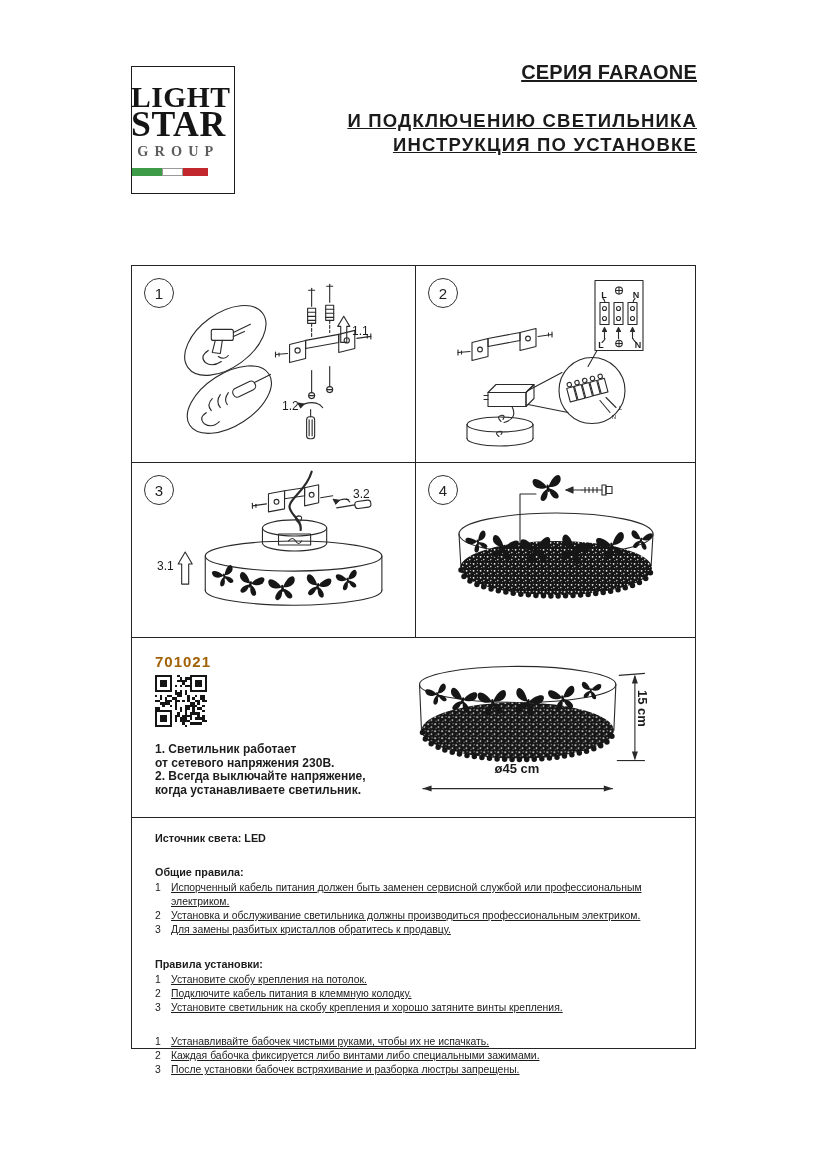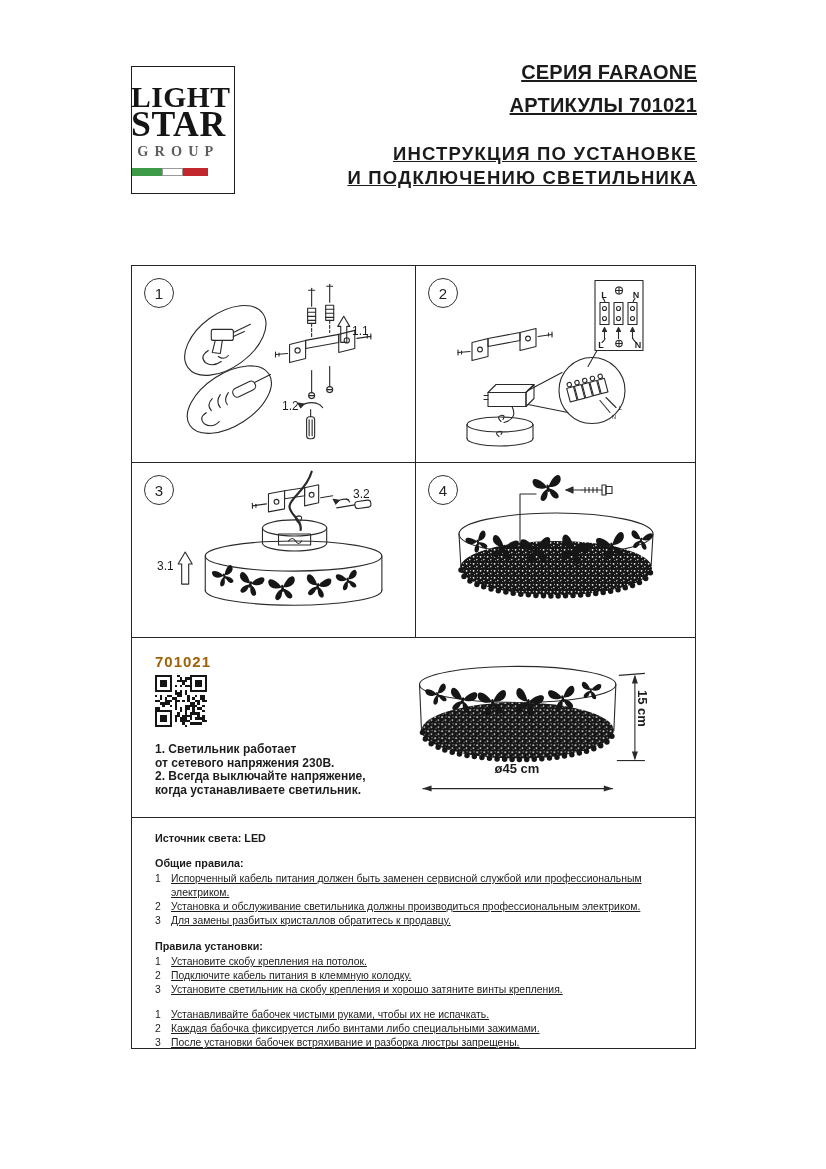--- a/index.html
+++ b/index.html
@@ -36,21 +36,21 @@
   .plabel{position:absolute;font-size:12px;color:#1d1d1d;z-index:2;}
   
   .article{position:absolute;left:23px;top:15px;font-size:15px;font-weight:bold;letter-spacing:1px;color:#a16207;}
   .qr{position:absolute;left:23px;top:37px;width:52px;height:52px;}
   .notes{position:absolute;left:23px;top:105px;font-size:12px;line-height:13.5px;color:#1d1d1d;width:230px;font-weight:bold;}
   .dim-height{position:absolute;left:503px;top:52px;writing-mode:vertical-rl;font-size:13px;font-weight:bold;color:#1b1b1b;}
   .dim-diam{position:absolute;left:345px;top:123px;width:80px;text-align:center;font-size:13px;font-weight:bold;color:#1b1b1b;}
   
   .specs{position:absolute;inset:0;padding:13px 20px 0 23px;font-size:10.4px;line-height:14px;color:#1c1c1c;}
   .spec-light{font-weight:bold;font-size:10.8px;}
-  .spec-section{margin-top:11px;}
+  .spec-section{margin-top:20px;}
   .spec-title{font-weight:bold;font-size:10.8px;margin-bottom:2px;}
   .spec-list{counter-reset:si;margin:0;padding:0;list-style:none;}
   .spec-item{position:relative;padding-left:16px;counter-increment:si;text-decoration:underline;}
   .spec-item::before{content:counter(si);position:absolute;left:0;top:0;}
   svg text{font-family:"Liberation Sans","DejaVu Sans",sans-serif;}
 </style>
 </head>
 <body>
 
 <svg width="0" height="0" style="position:absolute" aria-hidden="true">
@@ -80,24 +80,23 @@
     <div class="logo-word logo-w3">GROUP</div>
     <div class="flag">
       <div class="flag-green"></div>
       <div class="flag-white"></div>
       <div class="flag-red"></div>
     </div>
   </div>
 
   <div class="title-block">
     <div class="title-line">СЕРИЯ FARAONE</div>
-    <div class="title-line">АРТИКУЛЫ 701021</div>
     <div class="instr-block">
+      <div class="instr-line">И ПОДКЛЮЧЕНИЮ СВЕТИЛЬНИКА</div>
       <div class="instr-line">ИНСТРУКЦИЯ ПО УСТАНОВКЕ</div>
-      <div class="instr-line">И ПОДКЛЮЧЕНИЮ СВЕТИЛЬНИКА</div>
     </div>
   </div>
 
   <div class="main">
 
     <div class="row row1">
 
       <div class="cell cL">
         <div class="stepnum">1</div>
         <svg class="panel-art" viewBox="0 0 282 195">

